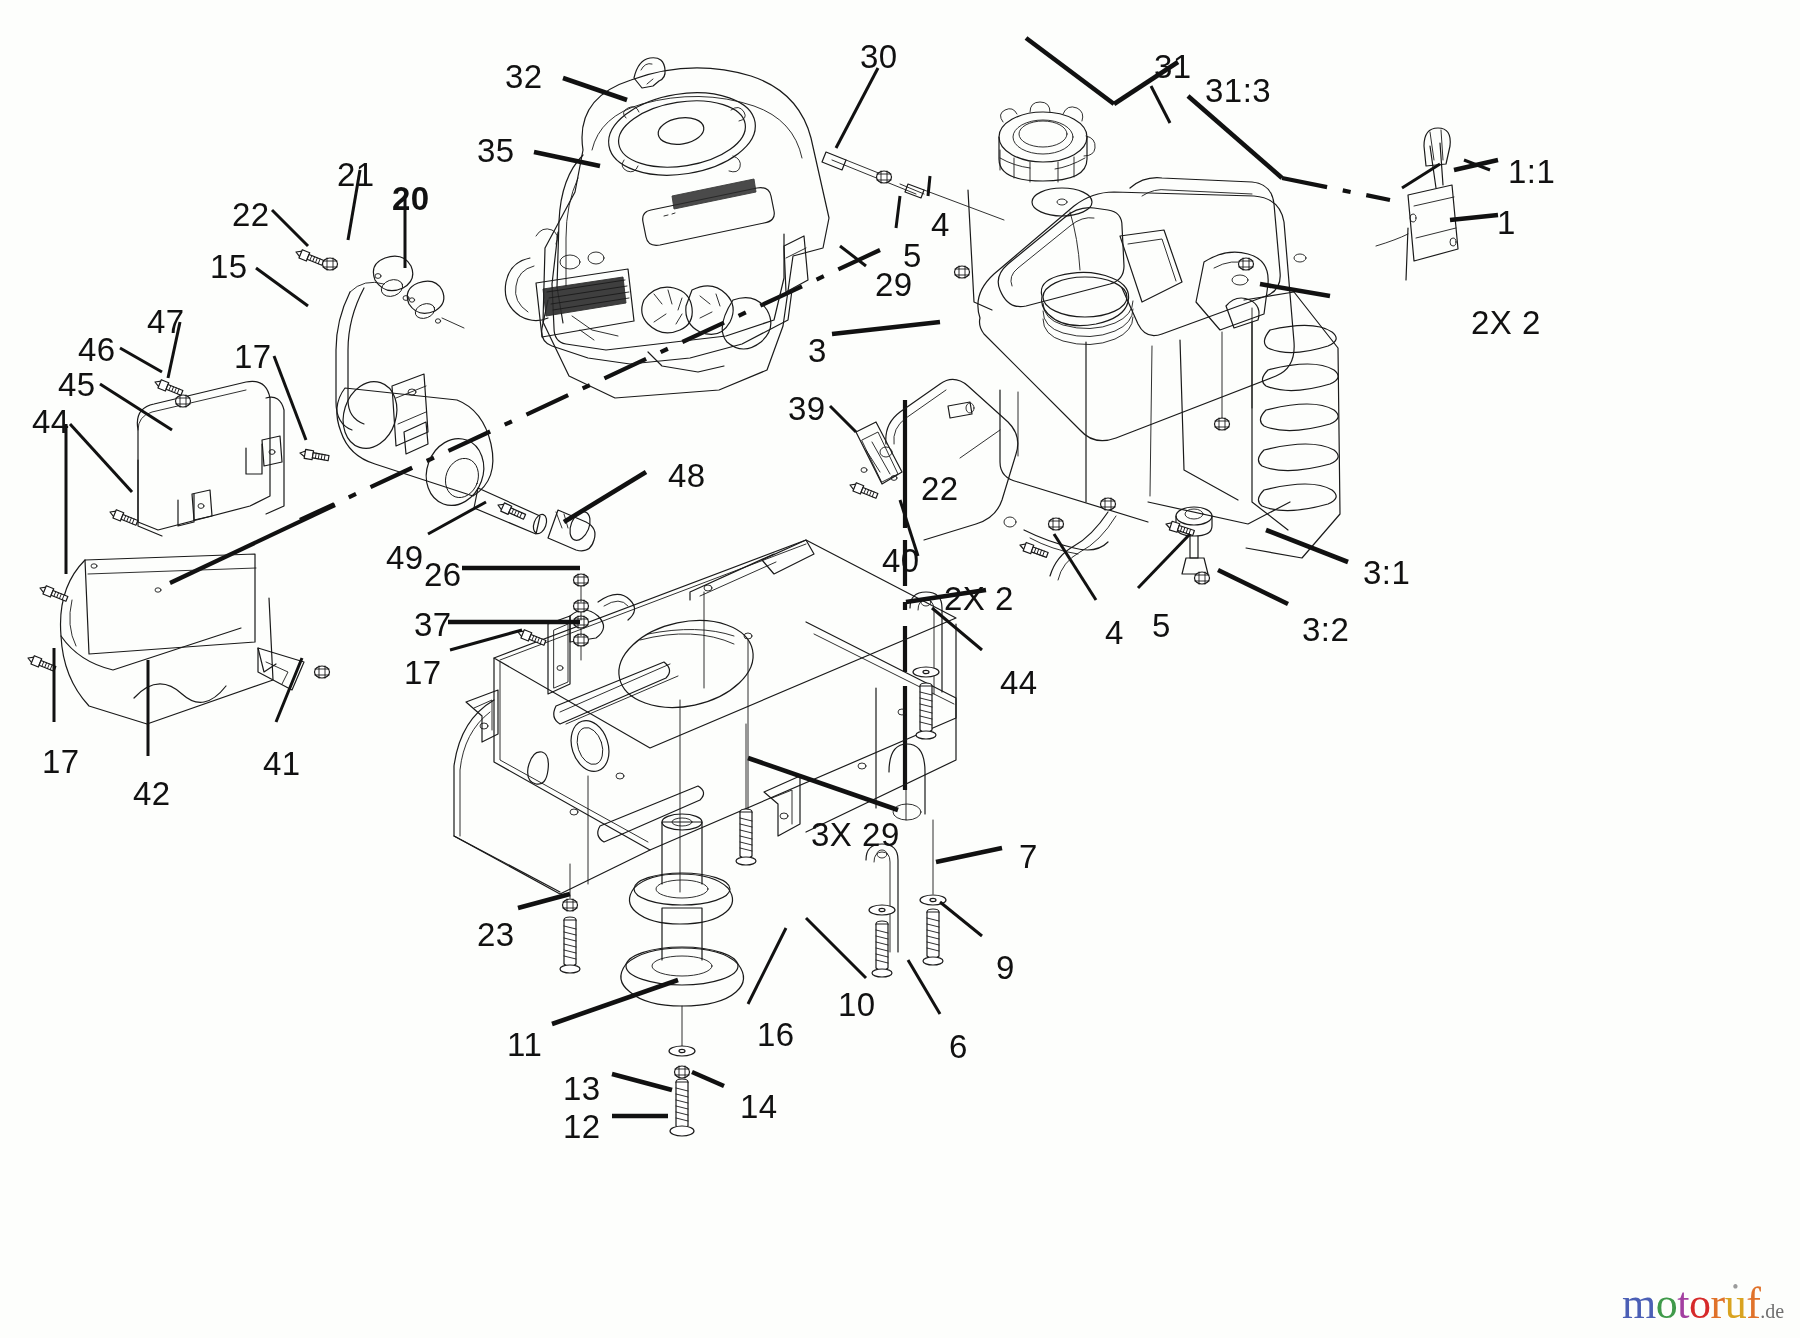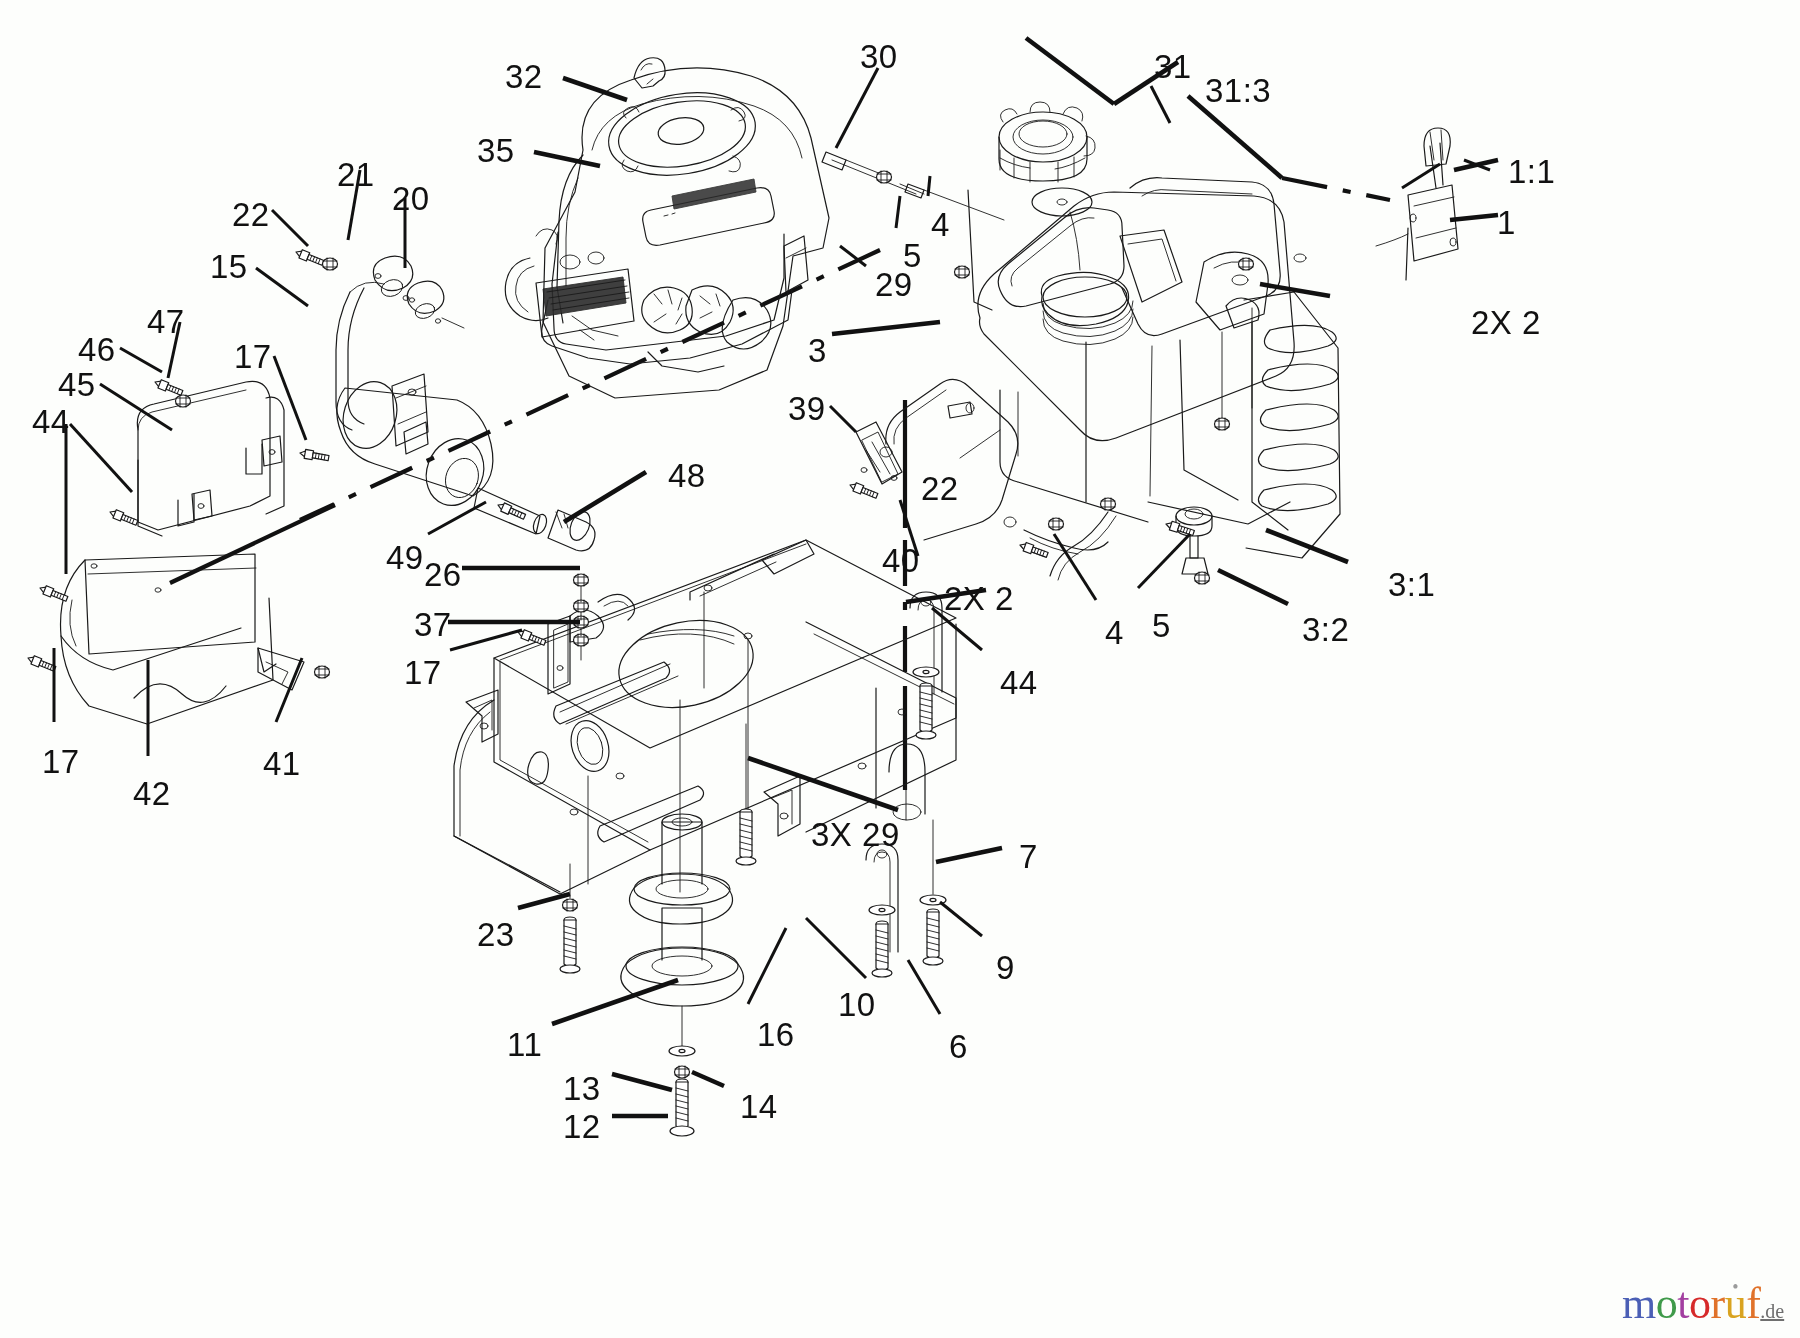--- a/index.html
+++ b/index.html
@@ -51,21 +51,20 @@
     font-size: 44px;
     letter-spacing: -0.5px;
     white-space: nowrap;
     line-height: 1;
   }
   .logo span { display: inline; }
   .logo .suffix {
     font-size: 20px;
     color: #6f6f6f;
     letter-spacing: 0;
-    text-decoration: underline;
   }
   .logo .dotmark {
     position: absolute;
     right: 46px;
     top: -4px;
     font-size: 18px;
     color: #9b9b9b;
   }
 </style>
 </head>
@@ -564,37 +563,37 @@
 
   <div class="calloutLayer">
       <div class="callout" style="left: 505px; top: 60px;">32</div>
       <div class="callout" style="left: 860px; top: 40px;">30</div>
       <div class="callout" style="left: 1142px; top: 50px; margin-left: 12px;">31</div>
       <div class="callout" style="left: 1205px; top: 74px;">31:3</div>
       <div class="callout" style="left: 1508px; top: 155px;">1:1</div>
       <div class="callout" style="left: 1497px; top: 206px;">1</div>
       <div class="callout" style="left: 477px; top: 134px;">35</div>
       <div class="callout" style="left: 337px; top: 158px;">21</div>
-      <div class="callout" style="left: 392px; top: 182px;">20</div>
+      <div class="callout" style="left: 392px; top: 182px; font-weight: bold;">20</div>
       <div class="callout" style="left: 232px; top: 198px;">22</div>
       <div class="callout" style="left: 931px; top: 208px;">4</div>
       <div class="callout" style="left: 210px; top: 250px;">15</div>
       <div class="callout" style="left: 903px; top: 239px;">5</div>
       <div class="callout" style="left: 875px; top: 268px;">29</div>
       <div class="callout" style="left: 1471px; top: 306px;">2X 2</div>
       <div class="callout" style="left: 147px; top: 305px;">47</div>
       <div class="callout" style="left: 78px; top: 333px;">46</div>
       <div class="callout" style="left: 234px; top: 340px;">17</div>
       <div class="callout" style="left: 808px; top: 334px;">3</div>
       <div class="callout" style="left: 58px; top: 368px;">45</div>
       <div class="callout" style="left: 788px; top: 392px;">39</div>
       <div class="callout" style="left: 32px; top: 405px;">44</div>
       <div class="callout" style="left: 668px; top: 459px;">48</div>
       <div class="callout" style="left: 921px; top: 472px;">22</div>
-      <div class="callout" style="left: 1363px; top: 568px; margin-left: 25px;">3:1</div>
+      <div class="callout" style="left: 1363px; top: 556px;">3:1</div>
       <div class="callout" style="left: 386px; top: 541px;">49</div>
       <div class="callout" style="left: 1152px; top: 609px;">5</div>
       <div class="callout" style="left: 882px; top: 544px;">40</div>
       <div class="callout" style="left: 424px; top: 558px;">26</div>
       <div class="callout" style="left: 944px; top: 582px;">2X 2</div>
       <div class="callout" style="left: 1302px; top: 613px;">3:2</div>
       <div class="callout" style="left: 414px; top: 608px;">37</div>
       <div class="callout" style="left: 1105px; top: 616px;">4</div>
       <div class="callout" style="left: 404px; top: 656px;">17</div>
       <div class="callout" style="left: 1000px; top: 666px;">44</div>

